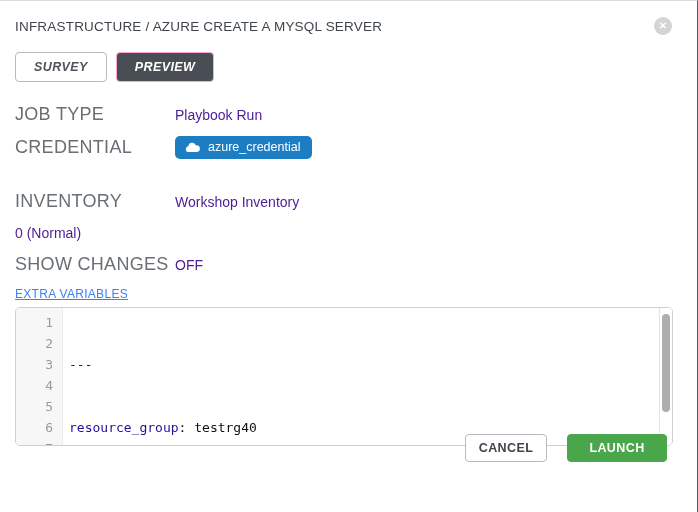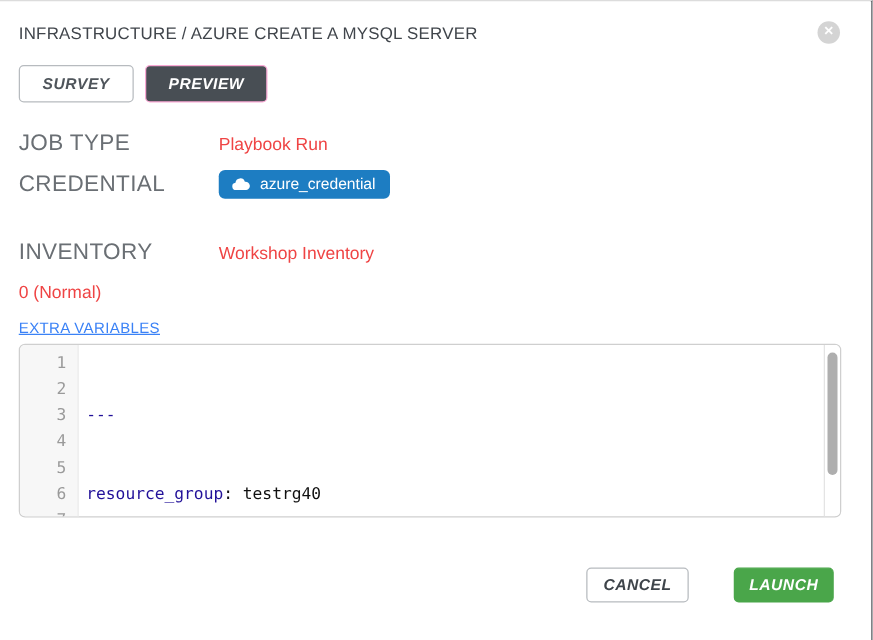--- a/index.html
+++ b/index.html
@@ -41,21 +41,21 @@
 
   
   .details { margin-top: 22px; }
   .detail-row { display: flex; align-items: center; min-height: 20px; margin-bottom: 11px; }
   .detail-row.badge-row { margin-bottom: 32px; }
   .detail-label {
     width: 160px; flex: 0 0 160px;
     font-size: 18px; color: #6a6f74; letter-spacing: 0.3px;
     text-transform: uppercase;
   }
-  .detail-value { font-size: 14px; color: #ef4444; }
+  .detail-value { font-size: 14px; color: #4c1d95; }
   .credential-badge {
     display: inline-flex; align-items: center; gap: 8px;
     background: #1d7dc2; color: #ffffff;
     font-size: 12.5px; padding: 4px 12px 5px 10px;
     border-radius: 5px; cursor: pointer;
   }
   .credential-badge svg { display: block; }
 
   
   .extra-vars-label {
@@ -84,30 +84,30 @@
     position: absolute; top: 0; right: 0; width: 13px; height: 100%;
     border-left: 1px solid #e4e4e4; background: #ffffff;
   }
   .v-scrollbar .thumb {
     position: absolute; top: 6px; left: 2px; width: 8px; height: 98px;
     background: #aeaeae; border-radius: 4px; cursor: grab;
   }
 
   
   .modal-footer {
-    position: absolute; right: 30px; top: 453px;
-    display: flex; gap: 36px; font-style: italic;
+    position: absolute; right: 30px; top: 433px;
+    display: flex; gap: 20px;
   }
   .btn {
     height: 28px; display: flex; align-items: center; justify-content: center;
     font-size: 12.5px; font-weight: bold; letter-spacing: 0.4px;
     border-radius: 4px; cursor: pointer;
   }
   .btn-cancel { width: 82px; background: #ffffff; border: 1px solid #b7bbbf; color: #3e444a; }
-  .btn-launch { width: 80px; background: #4aa64a; border: 1px solid #4aa64a; color: #ffffff; }
+  .btn-launch { width: 100px; background: #4aa64a; border: 1px solid #4aa64a; color: #ffffff; }
 </style>
 </head>
 <body>
 
 <div class="modal">
 
   <div class="modal-header">
     <div class="modal-title">INFRASTRUCTURE / AZURE CREATE A MYSQL SERVER</div>
     <div class="close-btn">✕</div>
   </div>
@@ -138,20 +138,24 @@
 
     <div class="detail-row">
       <div class="detail-label">INVENTORY</div>
       <div class="detail-value">Workshop Inventory</div>
     </div>
 
     <div class="detail-row">
       <div class="detail-value">0 (Normal)</div>
     </div>
 
+    <div class="detail-row">
+      <div class="detail-label">SHOW CHANGES</div>
+      <div class="detail-value">OFF</div>
+    </div>
 
   </div>
 
   <div class="extra-vars-label">EXTRA VARIABLES</div>
 
   <div class="code-editor">
     <div class="code-scroll">
       <div class="gutter">
         <div>1</div>
         <div>2</div>

